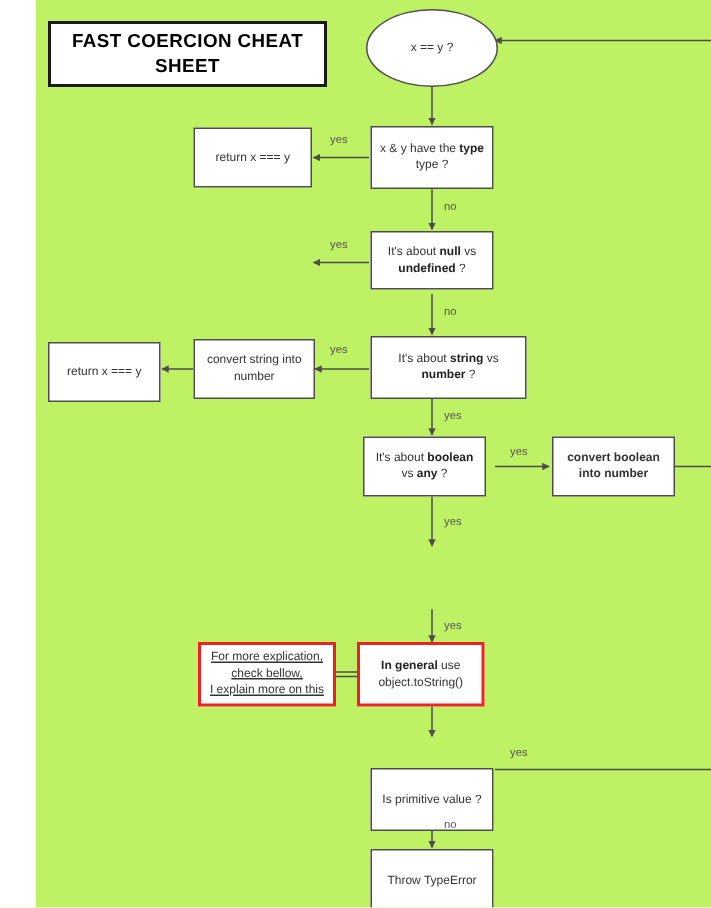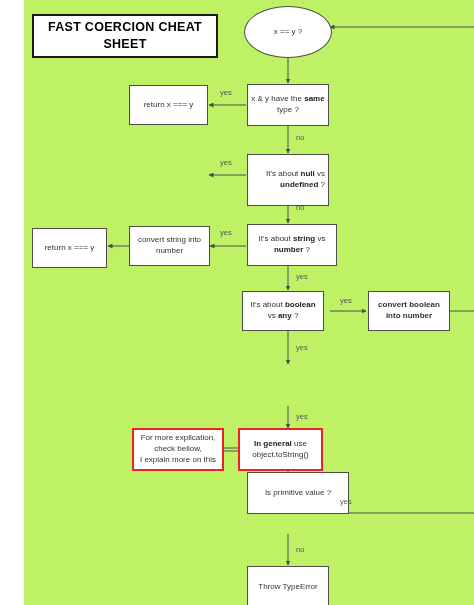--- a/index.html
+++ b/index.html
@@ -120,64 +120,64 @@
 
   <div class="node title" style="left:8px; top:14px; width:186px; height:44px;">
     <span class="txt">FAST COERCION CHEAT SHEET</span>
   </div>
 
   <div class="node ellipse" style="left:220px; top:6px; width:88px; height:52px;justify-content:center;">
     <span class="txt">x == y ?</span>
   </div>
 
   <div class="node" style="left:223px; top:84px; width:82px; height:42px;">
-    <span class="txt">x &amp; y have the <b>same</b> type ?</span>
+    <span class="txt">x &amp; y have the <b>type</b> type ?</span>
   </div>
 
   <div class="node" style="left:105px; top:85px; width:79px; height:40px;">
     <span class="txt">return x === y</span>
   </div>
 
-  <div class="node" style="left:223px; top:154px; width:82px; height:52px;text-align:right;">
+  <div class="node" style="left:223px; top:154px; width:82px; height:39px;">
     <span class="txt">It's about <b>null</b> vs <b>undefined</b> ?</span>
   </div>
 
 
-  <div class="node" style="left:223px; top:224px; width:90px; height:42px;">
+  <div class="node" style="left:223px; top:224px; width:104px; height:42px;">
     <span class="txt">It's about <b>string</b> vs <b>number</b> ?</span>
   </div>
 
   <div class="node" style="left:105px; top:226px; width:81px; height:40px;">
     <span class="txt">convert string into number</span>
   </div>
 
   <div class="node" style="left:8px; top:228px; width:75px; height:40px;">
     <span class="txt">return x === y</span>
   </div>
 
   <div class="node" style="left:218px; top:291px; width:82px; height:40px;">
     <span class="txt">It's about <b>boolean</b> vs <b>any</b> ?</span>
   </div>
 
   <div class="node" style="left:344px; top:291px; width:82px; height:40px;font-weight:bold;">
     <span class="txt">convert boolean into number</span>
   </div>
 
 
-  <div class="node red" style="left:108px; top:428px; width:92px; height:43px;">
+  <div class="node red" style="left:108px; top:428px; width:92px; height:43px;text-decoration:underline;">
     <span class="txt">For more explication,
 check bellow,
 I explain more on this</span>
   </div>
 
   <div class="node red" style="left:214px; top:428px; width:85px; height:43px;">
     <span class="txt"><b>In general</b> use object.toString()</span>
   </div>
 
-  <div class="node" style="left:223px; top:472px; width:102px; height:42px;">
+  <div class="node" style="left:223px; top:512px; width:82px; height:42px;">
     <span class="txt">Is primitive value ?</span>
   </div>
 
   <div class="node" style="left:223px; top:566px; width:82px; height:42px;">
     <span class="txt">Throw TypeError</span>
   </div>
 
   <div class="edge-label" style="left:196px; top:88px;">yes</div>
   <div class="edge-label" style="left:272px; top:133px;">no</div>
   <div class="edge-label" style="left:196px; top:158px;">yes</div>

